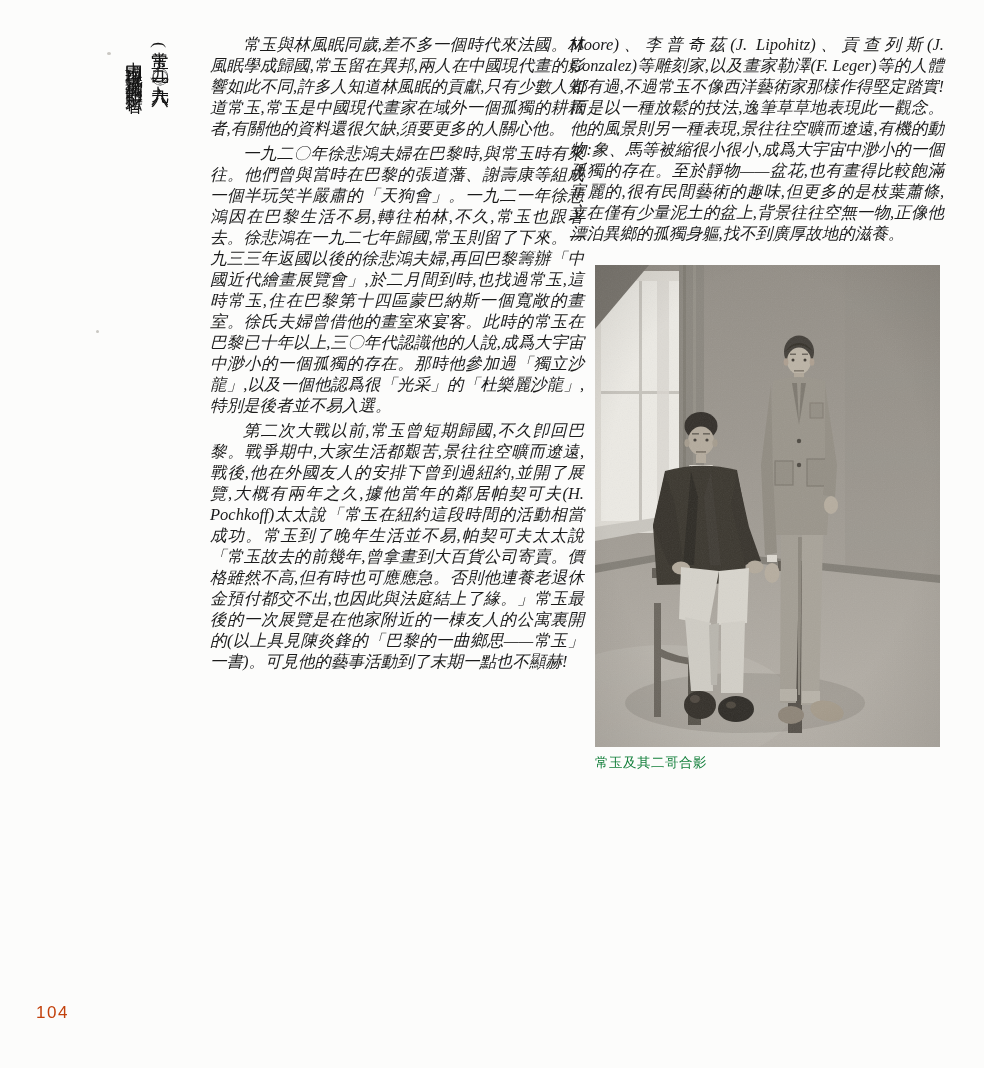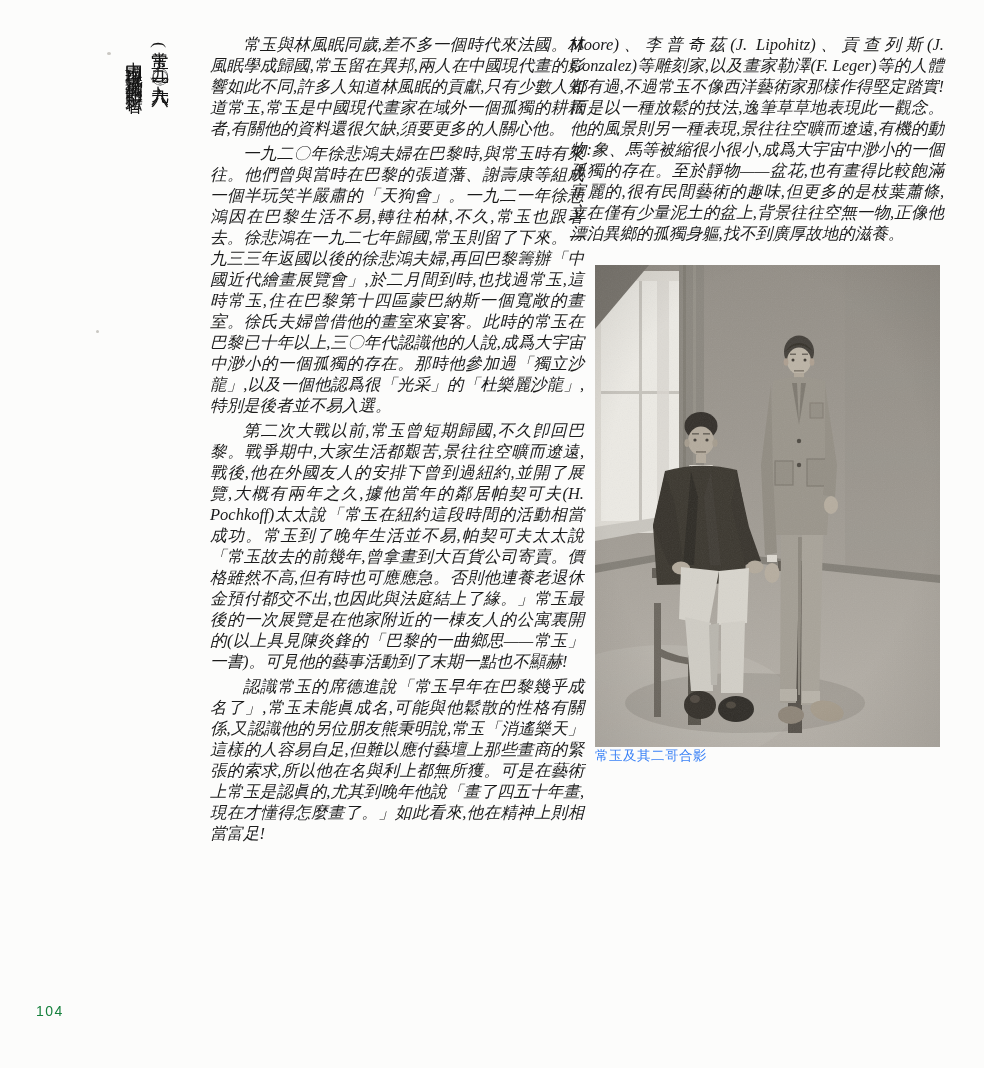--- a/index.html
+++ b/index.html
@@ -11,37 +11,37 @@
   
   .vtitle {
     position:absolute; writing-mode:vertical-rl; text-orientation:mixed;
     font-size:17.5px; color:#141414; white-space:nowrap;
   }
   .vtitle-main { left:148px; top:38px; letter-spacing:2px; }
   .vtitle-sub  { left:122px; top:48px; letter-spacing:3.5px; }
   
   .pageno {
     position:absolute; left:36px; top:1003px;
-    font-family:"Liberation Sans", sans-serif; font-size:14px;
-    letter-spacing:1.5px; color:#15803d;
+    font-family:"Liberation Sans", sans-serif; font-size:17px;
+    letter-spacing:1.5px; color:#c2410c;
   }
   
   .col {
     position:absolute; top:30px; width:382px;
     font-size:16.5px; line-height:21px; text-align:justify;
     color:#1b1b1b;
   }
   .col p { margin:4px; text-indent:2em;font-style:italic; }
   .col p.cont { text-indent:0; }
   .col-left  { left:206px; height:1022px; overflow:hidden; }
   .col-right { left:566px; }
   
   .photo-fig { position:absolute; left:595px; top:265px; margin:0; width:345px; }
   .photo-fig svg { display:block; }
-  .photo-caption { font-size:13.5px; color:#3b82f6; letter-spacing:0.5px; }
+  .photo-caption { margin-top:7px; font-size:13.5px; color:#15803d; letter-spacing:0.5px; }
   
   .speck { position:absolute; background:#c9c7c2; border-radius:50%; }
   .speck-1 { left:107px; top:52px; width:4px; height:3px; }
   .speck-2 { left:96px; top:330px; width:3px; height:3px; }
 </style>
 </head>
 <body>
 
 <div class="page">
 
@@ -50,21 +50,20 @@
 
   <div class="pageno">104</div>
 
   <div class="speck speck-1"></div>
   <div class="speck speck-2"></div>
 
   <div class="col col-left">
     <p class="para">常玉與林風眠同歲,差不多一個時代來法國。林風眠學成歸國,常玉留在異邦,兩人在中國現代畫的影響如此不同,許多人知道林風眠的貢獻,只有少數人知道常玉,常玉是中國現代畫家在域外一個孤獨的耕耘者,有關他的資料還很欠缺,須要更多的人關心他。</p>
     <p class="para">一九二〇年徐悲鴻夫婦在巴黎時,與常玉時有來往。他們曾與當時在巴黎的張道藩、謝壽康等組成一個半玩笑半嚴肅的「天狗會」。一九二一年徐悲鴻因在巴黎生活不易,轉往柏林,不久,常玉也跟著去。徐悲鴻在一九二七年歸國,常玉則留了下來。一九三三年返國以後的徐悲鴻夫婦,再回巴黎籌辦「中國近代繪畫展覽會」,於二月間到時,也找過常玉,這時常玉,住在巴黎第十四區蒙巴納斯一個寬敞的畫室。徐氏夫婦曾借他的畫室來宴客。此時的常玉在巴黎已十年以上,三〇年代認識他的人說,成爲大宇宙中渺小的一個孤獨的存在。那時他參加過「獨立沙龍」,以及一個他認爲很「光采」的「杜樂麗沙龍」,特別是後者並不易入選。</p>
     <p class="para">第二次大戰以前,常玉曾短期歸國,不久卽回巴黎。戰爭期中,大家生活都艱苦,景往往空曠而遼遠,戰後,他在外國友人的安排下曾到過紐約,並開了展覽,大概有兩年之久,據他當年的鄰居帕契可夫(H. Pochkoff)太太說「常玉在紐約這段時間的活動相當成功。常玉到了晚年生活並不易,帕契可夫太太說「常玉故去的前幾年,曾拿畫到大百貨公司寄賣。價格雖然不高,但有時也可應應急。否則他連養老退休金預付都交不出,也因此與法庭結上了緣。」常玉最後的一次展覽是在他家附近的一棟友人的公寓裏開的(以上具見陳炎鋒的「巴黎的一曲鄉思——常玉」一書)。可見他的藝事活動到了末期一點也不顯赫!</p>
-    <p class="para">認識常玉的席德進說「常玉早年在巴黎幾乎成名了」,常玉未能眞成名,可能與他鬆散的性格有關係,又認識他的另位朋友熊秉明說,常玉「消遙樂天」這樣的人容易自足,但難以應付藝壇上那些畫商的緊張的索求,所以他在名與利上都無所獲。可是在藝術上常玉是認眞的,尤其到晚年他說「畫了四五十年畫,現在才懂得怎麼畫了。」如此看來,他在精神上則相當富足!</p>
 
   </div>
 
   <div class="col col-right">
     <p class="para cont">Moore)、李普奇茲(J. Lipohitz)、貢查列斯(J. Gonzalez)等雕刻家,以及畫家勒澤(F. Leger)等的人體都有過,不過常玉不像西洋藝術家那樣作得堅定踏實!而是以一種放鬆的技法,逸筆草草地表現此一觀念。他的風景則另一種表現,景往往空曠而遼遠,有機的動物:象、馬等被縮很小很小,成爲大宇宙中渺小的一個孤獨的存在。至於靜物——盆花,也有畫得比較飽滿富麗的,很有民間藝術的趣味,但更多的是枝葉蕭條,立在僅有少量泥土的盆上,背景往往空無一物,正像他漂泊異鄉的孤獨身軀,找不到廣厚故地的滋養。</p>
   </div>
 
   <figure class="photo-fig">
     <svg width="345" height="482" viewBox="0 0 345 482" role="img">
       <defs>

